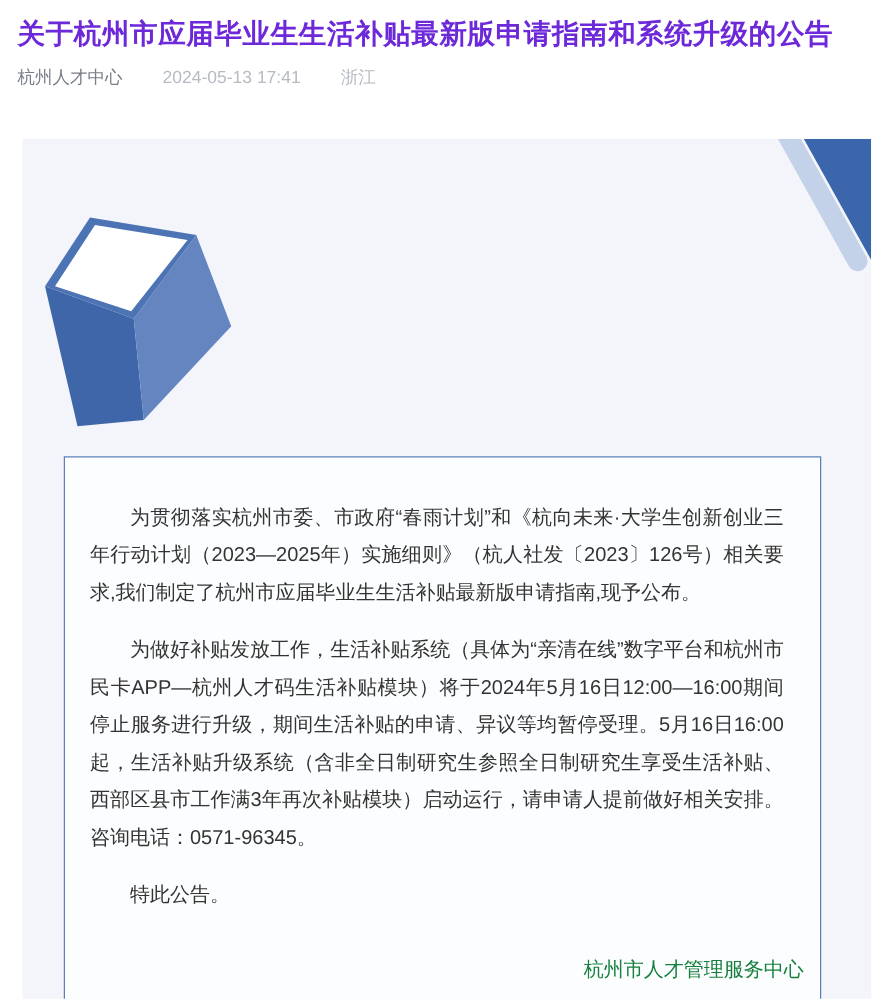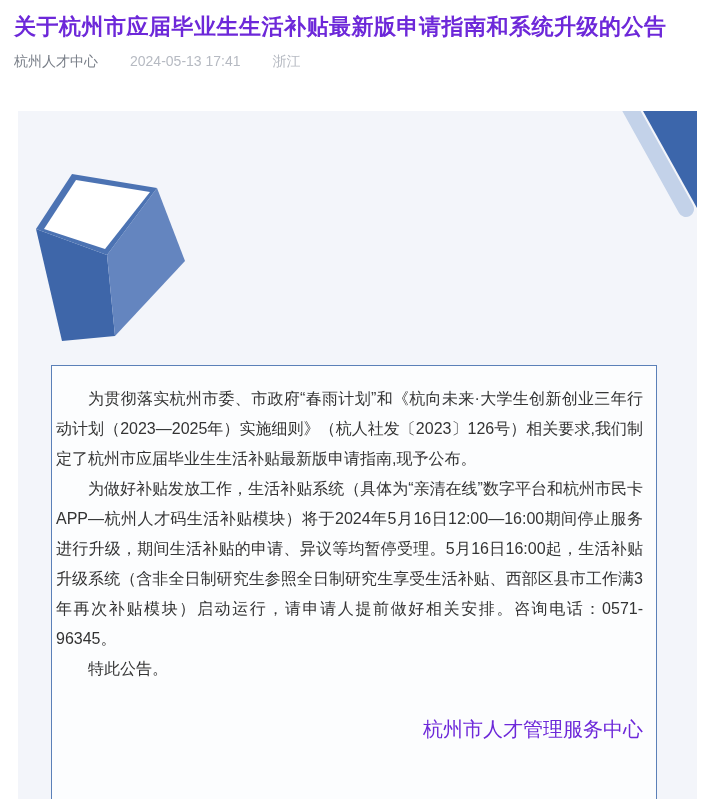--- a/index.html
+++ b/index.html
@@ -22,25 +22,25 @@
     background:#f3f5fa;overflow:hidden;
   }
   .cube-graphic{position:absolute;left:18px;top:50px;}
   .corner-graphic{position:absolute;right:0;top:0;}
   .notice-box{
     position:absolute;left:33px;top:254px;width:606px;height:480px;
     box-sizing:border-box;border:1px solid #5b80b8;background:#fcfdfe;
     padding:18px 13px 0 4px;
   }
   .notice-box p{
-    margin:0;font-size:16px;line-height:30px;color:#333333;
+    margin:16px;font-size:16px;line-height:30px;color:#333333;
     text-align:justify;text-indent:2em;
   }
   .signature{margin-top:30px;text-align:right;}
-  .signature div{font-size:20px;line-height:30px;color:#6d28d9;}
+  .signature div{font-size:16px;line-height:30px;color:#15803d;}
 </style>
 </head>
 <body>
 
 <h1 class="article-title">关于杭州市应届毕业生生活补贴最新版申请指南和系统升级的公告</h1>
 
 <div class="byline">
   <span class="source">杭州人才中心</span>
   <span class="time">2024-05-13 17:41</span>
   <span class="region">浙江</span>

